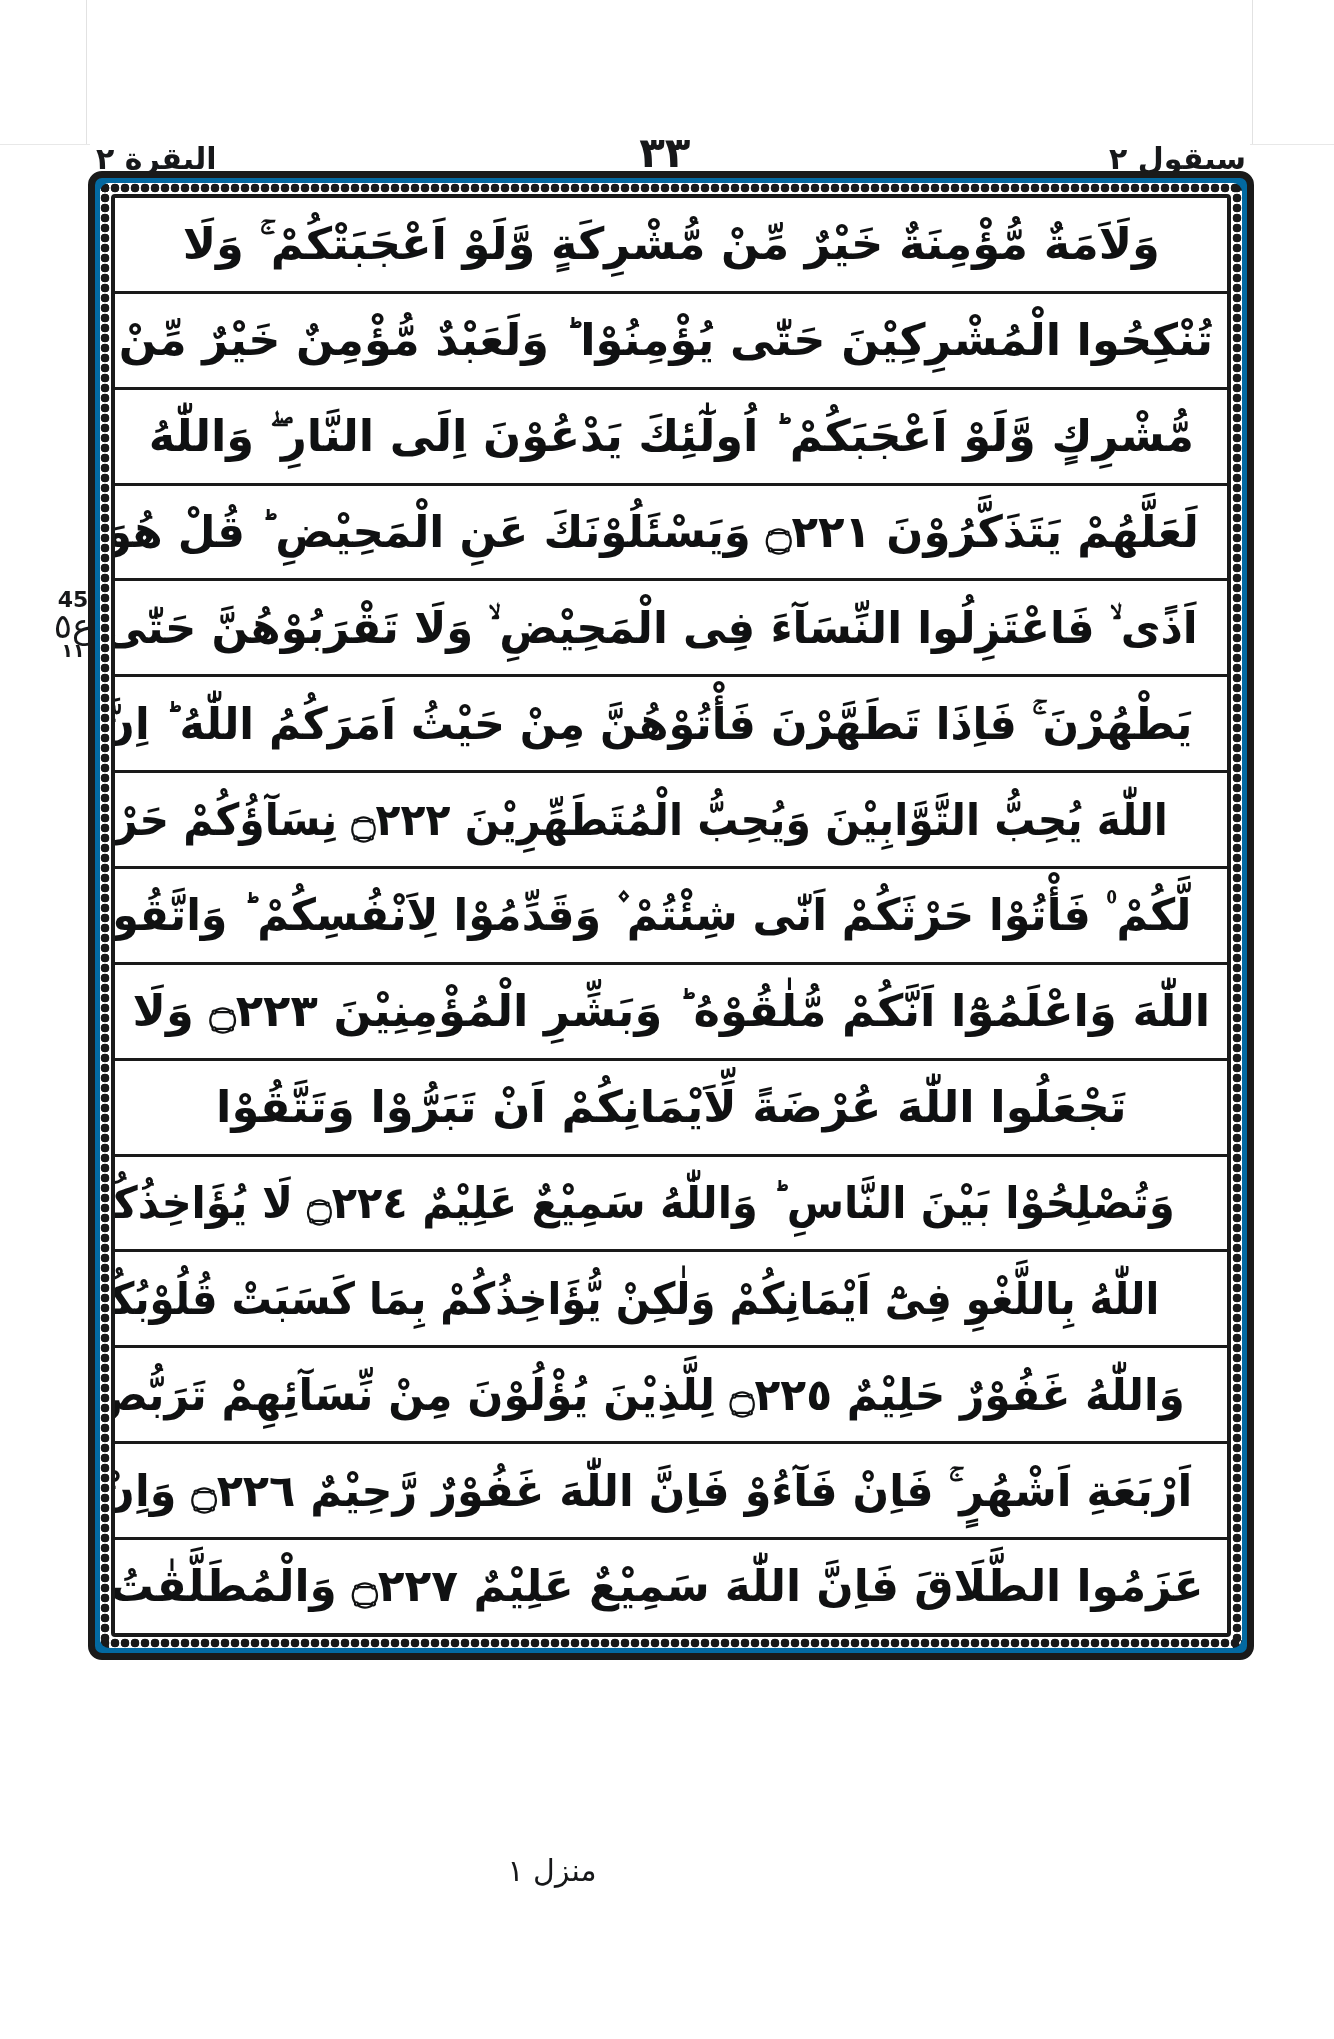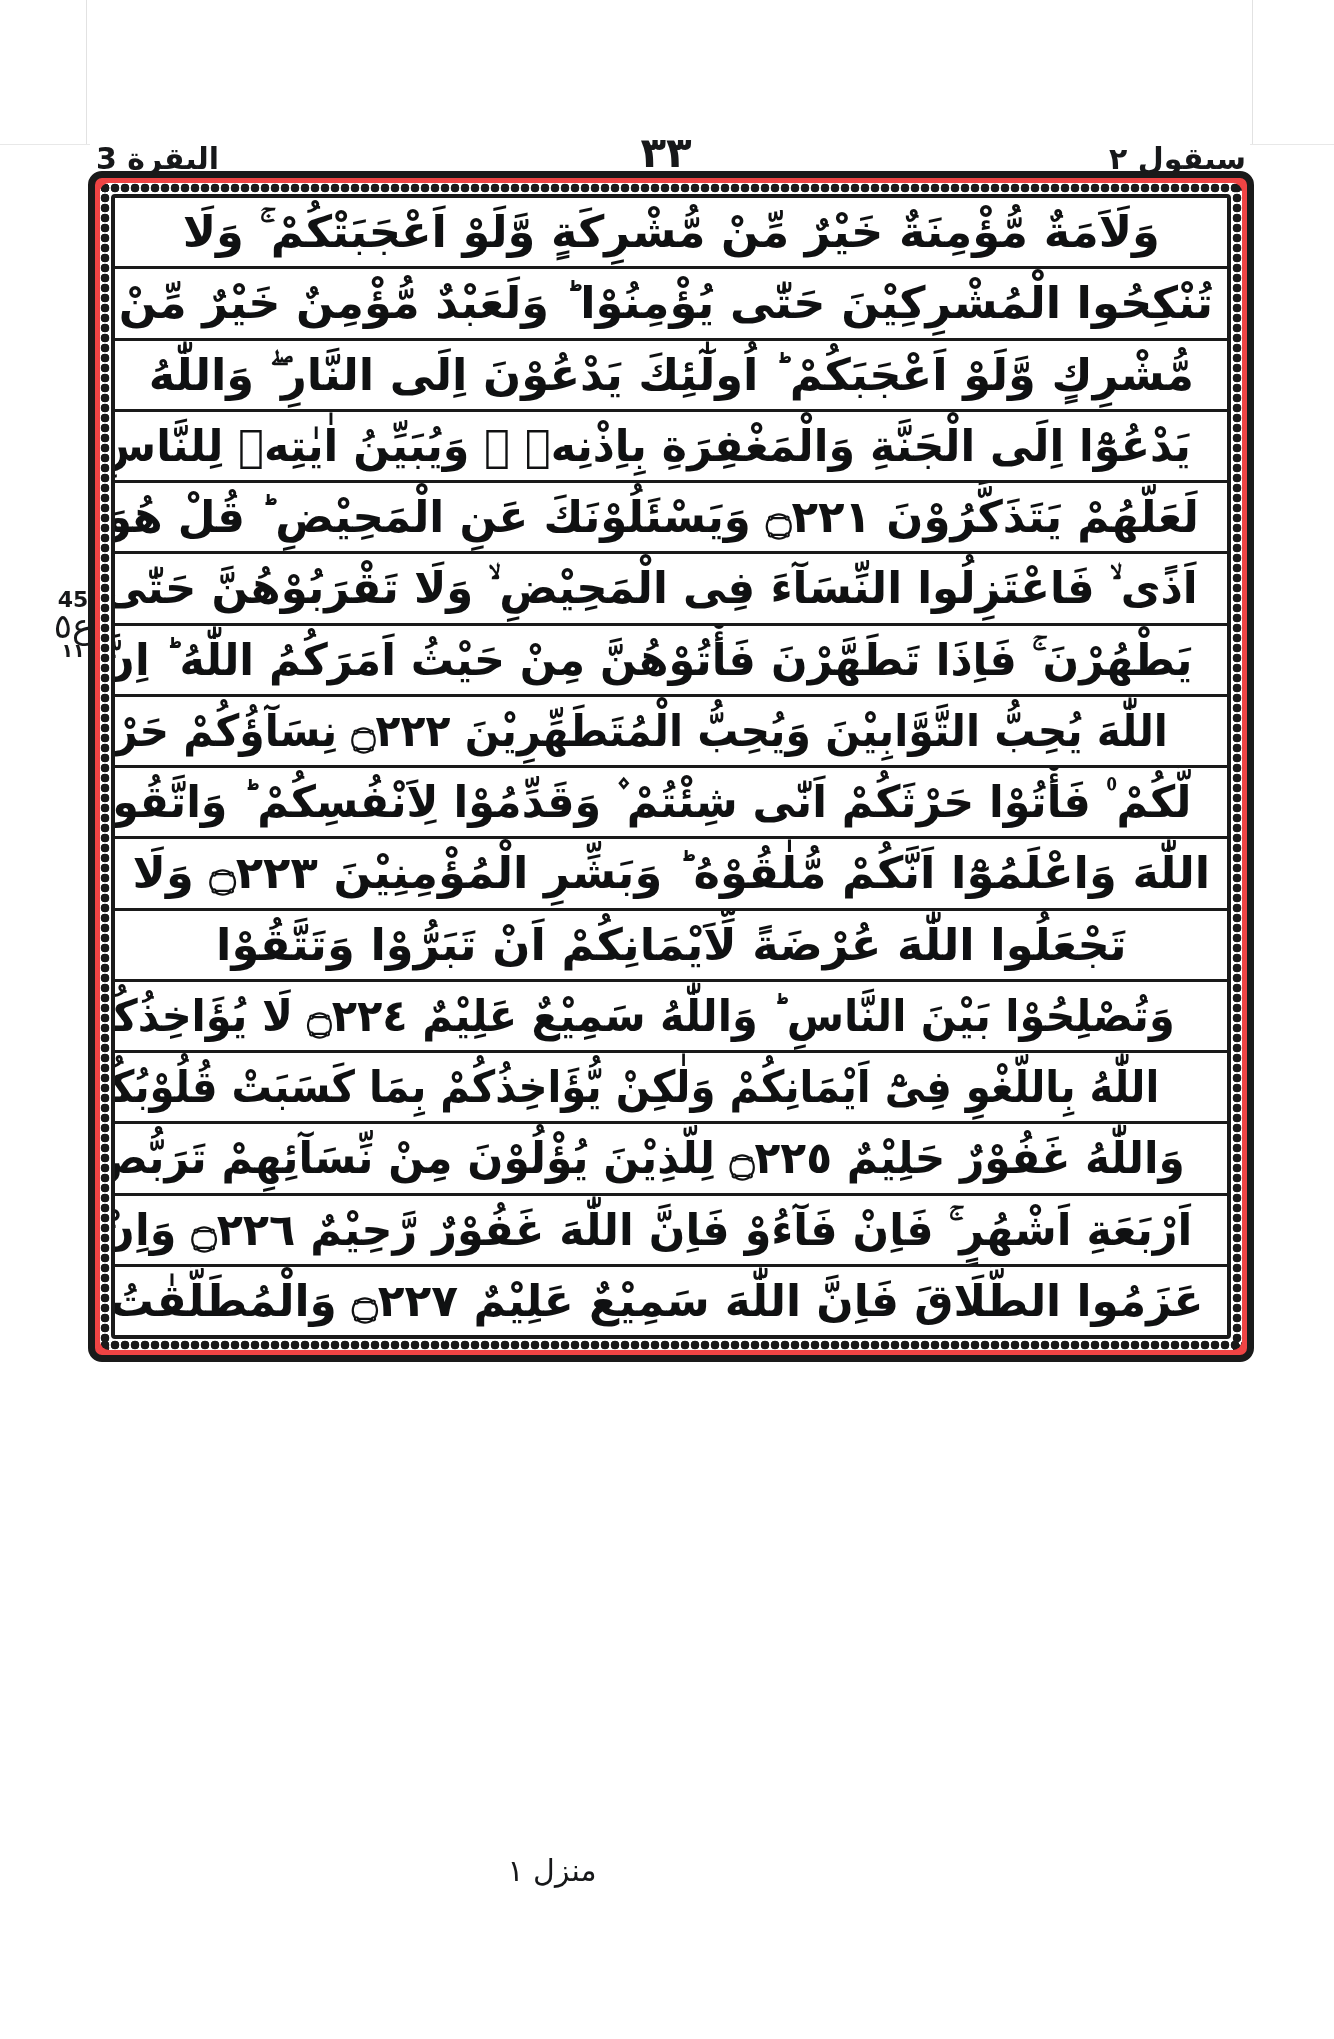--- a/index.html
+++ b/index.html
@@ -76,24 +76,24 @@
   .sn-juz   { font-size: 22px; font-weight: 600; }
   .sn-ruku  { font-size: 34px; font-weight: 400; margin-top: -2px; }
   .sn-num   { font-size: 19px; font-weight: 600; margin-top: -4px; letter-spacing: 1px; }
 
   
   .frame-outer {
     position: absolute;
     left: 88px;
     top: 171px;
     width: 1166px;
-    height: 1191px;
+    height: 1489px;
     border: 7px solid #1a1a1a;
     border-radius: 14px;
-    background: #ef4444;
+    background: #0369a1;
     padding: 5px;
   }
   .frame-dots {
     position: relative;
     width: 100%;
     height: 100%;
     border-radius: 9px;
     
     background:
       
@@ -169,21 +169,21 @@
 <div id="page">
 
   <div class="scan-line-v" style="left:86px; top:0; height:145px;"></div>
   <div class="scan-line-v" style="left:1252px; top:0; height:145px;"></div>
   <div class="scan-line-h" style="left:0; top:144px; width:90px;"></div>
   <div class="scan-line-h" style="left:1250px; top:144px; width:84px;"></div>
 
   <div class="header">
     <div class="hitem">سيقول ٢</div>
     <div class="hitem hcenter">٣٣</div>
-    <div class="hitem">البقرة 3</div>
+    <div class="hitem">البقرة ٢</div>
   </div>
 
   <div class="side-notes">
     <span class="sn sn-juz">45</span>
     <span class="sn sn-ruku">ع٥</span>
     <span class="sn sn-num">١١</span>
   </div>
 
   <div class="frame-outer">
     <div class="frame-dots">
@@ -191,23 +191,20 @@
           <div class="line">
             <div class="line-text" style="transform: scaleX(1.019);">وَلَاَمَةٌ مُّؤْمِنَةٌ خَيْرٌ مِّنْ مُّشْرِكَةٍ وَّلَوْ اَعْجَبَتْكُمْ ۚ وَلَا</div>
           </div>
           <div class="line">
             <div class="line-text" style="transform: scaleX(1.016);">تُنْكِحُوا الْمُشْرِكِيْنَ حَتّٰى يُؤْمِنُوْا ؕ وَلَعَبْدٌ مُّؤْمِنٌ خَيْرٌ مِّنْ</div>
           </div>
           <div class="line">
             <div class="line-text" style="transform: scaleX(1.019);">مُّشْرِكٍ وَّلَوْ اَعْجَبَكُمْ ؕ اُولٰٓئِكَ يَدْعُوْنَ اِلَى النَّارِ ۖ وَاللّٰهُ</div>
           </div>
           <div class="line">
-            <div class="line-text" style="transform: scaleX(0.974);">يَدْعُوْٓا اِلَى الْجَنَّةِ وَالْمَغْفِرَةِ بِاِذْنِهٖ ۚ وَيُبَيِّنُ اٰيٰتِهٖ لِلنَّاسِ</div>
-          </div>
-          <div class="line">
             <div class="line-text" style="transform: scaleX(0.989);">لَعَلَّهُمْ يَتَذَكَّرُوْنَ ۝٢٢١ وَيَسْئَلُوْنَكَ عَنِ الْمَحِيْضِ ؕ قُلْ هُوَ</div>
           </div>
           <div class="line">
             <div class="line-text" style="transform: scaleX(0.987);">اَذًى ۙ فَاعْتَزِلُوا النِّسَآءَ فِى الْمَحِيْضِ ۙ وَلَا تَقْرَبُوْهُنَّ حَتّٰى</div>
           </div>
           <div class="line">
             <div class="line-text" style="transform: scaleX(0.977);">يَطْهُرْنَ ۚ فَاِذَا تَطَهَّرْنَ فَأْتُوْهُنَّ مِنْ حَيْثُ اَمَرَكُمُ اللّٰهُ ؕ اِنَّ</div>
           </div>
           <div class="line">
             <div class="line-text" style="transform: scaleX(0.931);">اللّٰهَ يُحِبُّ التَّوَّابِيْنَ وَيُحِبُّ الْمُتَطَهِّرِيْنَ ۝٢٢٢ نِسَآؤُكُمْ حَرْثٌ</div>

